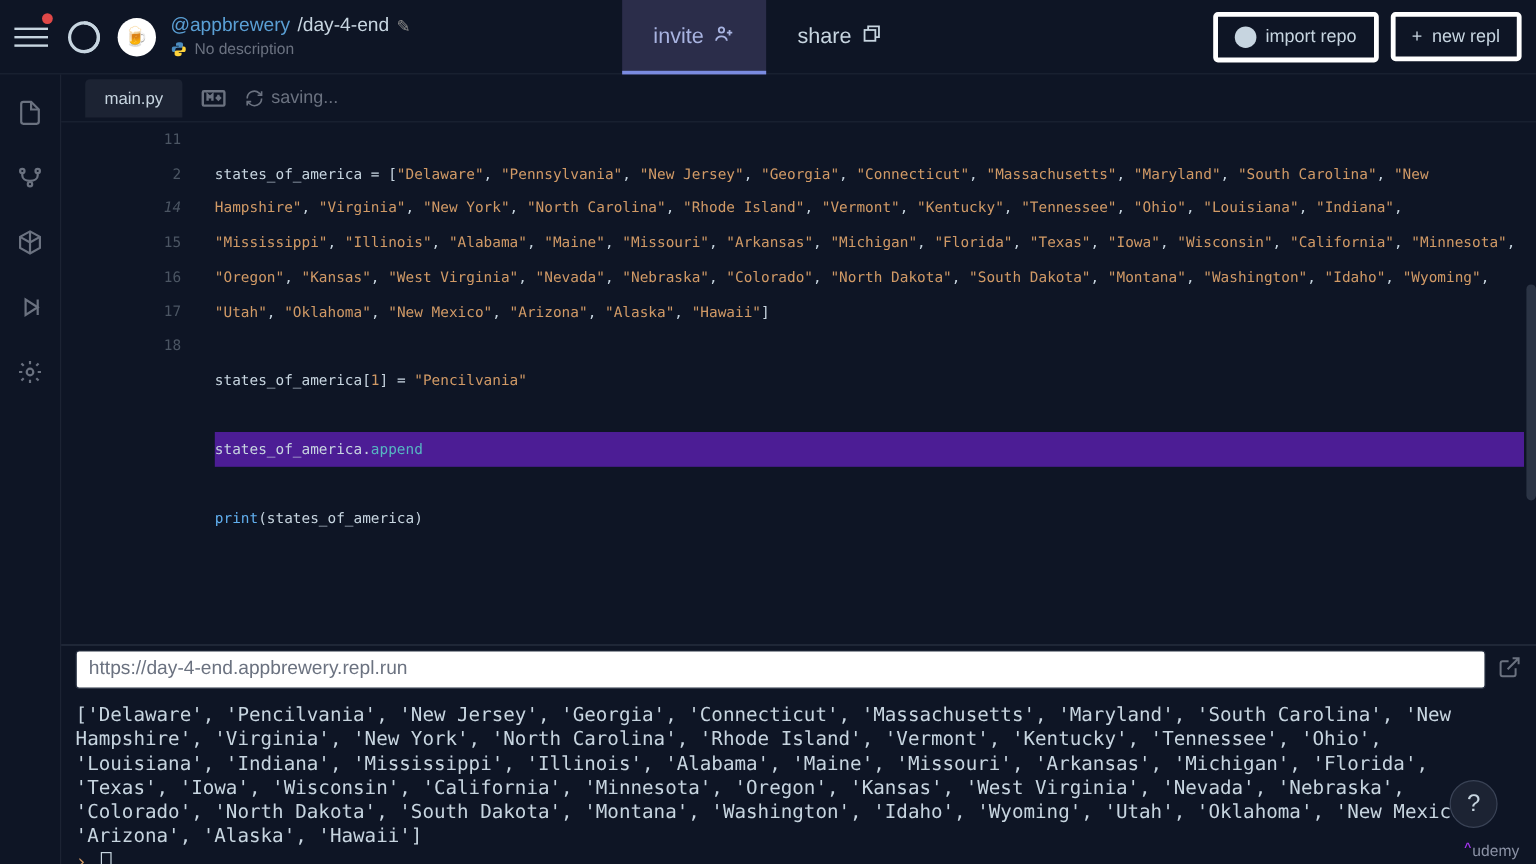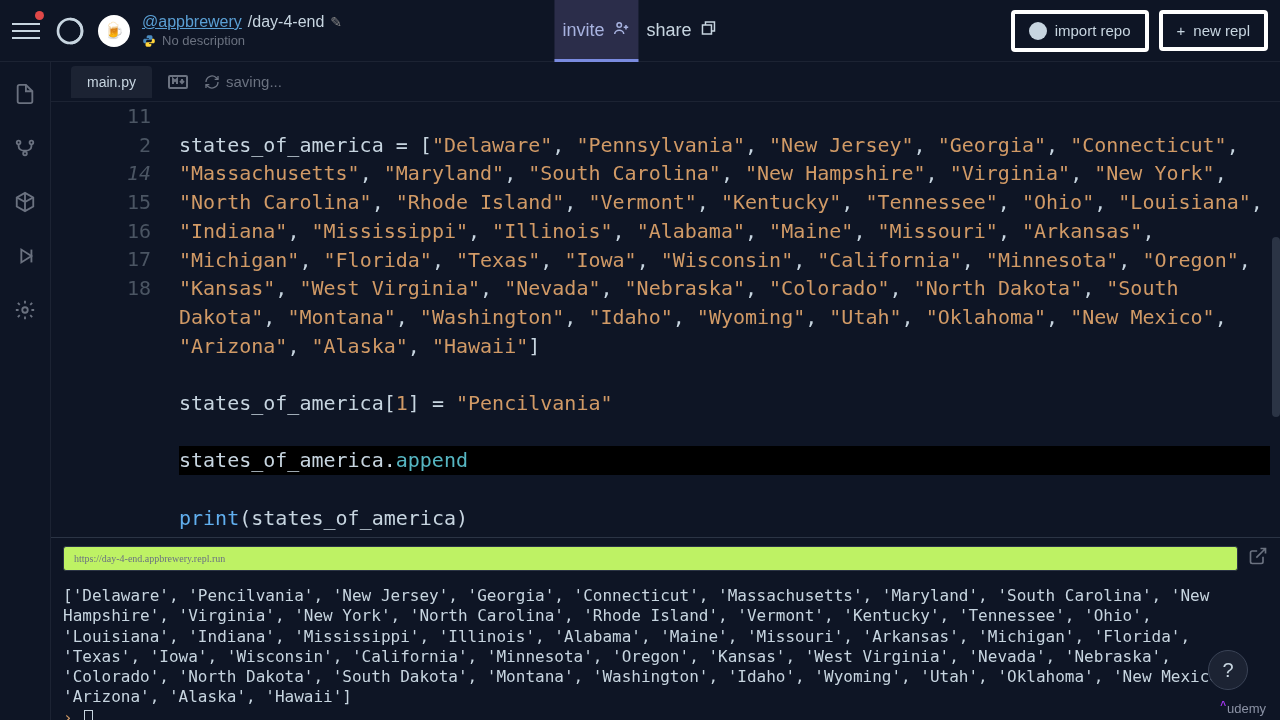--- a/index.html
+++ b/index.html
@@ -19,65 +19,65 @@
   padding: 0 12px;
   border-bottom: 1px solid #1c2333;
 }
 .hamburger { width: 28px; height: 28px; display: flex; flex-direction: column; justify-content: center; gap: 5px; cursor: pointer; margin-right: 14px; position: relative; }
 .hamburger span { display: block; height: 2px; background: #c7d5e0; }
 .hamburger::before { content:''; position:absolute; top:-6px; right:-4px; width:9px; height:9px; background:#e04848; border-radius:50%; }
 .logo-replit { width: 32px; height: 32px; margin-right: 12px; display:flex; align-items:center; justify-content:center; }
 .logo-org { width: 32px; height: 32px; border-radius: 50%; background: #fff; display:flex; align-items:center; justify-content:center; font-size:16px; margin-right: 12px; }
 .repl-info { display:flex; flex-direction:column; }
 .repl-title { font-size: 16px; display:flex; align-items:center; gap:6px; }
-.repl-owner { color: #5a9fd4; text-decoration: underline; }
+.repl-owner { color: #5a9fd4; }
 .repl-name { color: #c7d5e0; }
 .pencil { color:#888; font-size:14px; cursor:pointer; }
 .repl-desc { font-size: 13px; color: #6b7280; display:flex; align-items:center; gap:6px; margin-top:2px; }
 .lang-icon { width:14px; height:14px; display:inline-flex; align-items:center; justify-content:center; }
 .center-buttons { position:absolute; left:50%; transform:translateX(-50%); display:flex; gap:0; height:62px; }
-.cbtn { height:62px; padding:0 8px; display:flex; align-items:center; gap:8px; font-size:18px; color:#c7d5e0; cursor:pointer; position:relative; }
+.cbtn { height:62px; padding:0 26px; display:flex; align-items:center; gap:8px; font-size:18px; color:#c7d5e0; cursor:pointer; position:relative; }
 .cbtn.invite { background:#2b2d4a; color:#a8b3e0; }
 .cbtn.invite::after { content:''; position:absolute; bottom:0; left:0; right:0; height:3px; background:#7a8be0; }
 .cbtn.run { background:#1a3a2a; color:#c7d5e0; }
 .cbtn.run::after { content:''; position:absolute; bottom:0; left:0; right:0; height:3px; background:#3ea85a; }
 .cbtn.run .play { color:#4ac36a; font-size:14px; }
 .right-buttons { margin-left:auto; display:flex; gap:10px; align-items:center; }
 .rbtn { border:4px solid #ffffff; background:transparent; color:#c7d5e0; padding:8px 14px; border-radius:4px; font-size:15px; cursor:pointer; display:flex; align-items:center; gap:8px; }
 .gh-icon { width:18px; height:18px; display:inline-block; background:#c7d5e0; border-radius:50%; position:relative; }
 
 .body-area { display:flex; height:calc(100% - 62px); }
 .sidebar { width:51px; display:flex; flex-direction:column; align-items:center; padding-top:20px; gap:30px; border-right:1px solid #1c2333; }
 .sidebar-icon { width:24px; height:24px; color:#6b7280; cursor:pointer; display:flex; align-items:center; justify-content:center; }
 .sidebar-icon svg { width:22px; height:22px; }
 
 .main { flex:1; display:flex; flex-direction:column;justify-content:center; }
 .tabs-bar { height:40px; display:flex; align-items:center; border-bottom:1px solid #1c2333; padding-left:20px; gap:14px; }
 .tab { padding:8px 16px; background:#1c2333; color:#c7d5e0; font-size:14px; border-radius:4px 4px 0 0; }
 .tab-icon { width:24px; height:24px; color:#6b7280; cursor:pointer; display:flex; align-items:center; justify-content:center; }
 .saving { color:#6b7280; font-size:15px; display:flex; align-items:center; gap:6px; }
 
-.editor { flex:1; overflow:hidden; position:relative; font-family: "SF Mono", Monaco, Consolas, monospace; font-size:20px; line-height:28.7px; }
+.editor { flex:1; overflow:hidden; position:relative; font-family: "SF Mono", Monaco, Consolas, monospace; font-size:12px; line-height:28.7px; }
 .editor-content { display:flex; height:100%; }
 .gutter { width:128px; text-align:right; padding-right:28px; color:#4b5563; user-select:none; }
 .gutter div { height:28.7px; }
 .code { flex:1; color:#c7d5e0; padding-right:10px; position:relative; }
 .line { min-height:28.7px; white-space:pre-wrap; word-break:break-word; }
-.line.active { background:#000000; }
+.line.active { background:#4c1d95; }
 .s { color:#d19a66; }
 .fn { color:#61afef; }
 .m { color:#56b6c2; }
 .n { color:#d19a66; }
 
 .scrollbar-v { position:absolute; right:0; top:100px; width:8px; height:280px; }
 .scrollbar-thumb { width:8px; height:180px; background:#2b3445; border-radius:4px; position:absolute; top:35px; }
 
 .console-area { border-top:1px solid #2b3445; display:flex; flex-direction:column; }
 .console-url-bar { height:40px; display:flex; align-items:center; padding:0 12px; gap:10px; }
-.url-input { flex:1; background:#bef264; border:1px solid #2b3445; color:#6b7280; padding:6px 10px; font-size:10px; border-radius:3px; font-family:Liberation Serif, serif; }
+.url-input { flex:1; background:#ffffff; border:1px solid #2b3445; color:#6b7280; padding:6px 10px; font-size:16px; border-radius:3px; font-family:Liberation Sans, sans-serif; }
 .ext-link { color:#6b7280; cursor:pointer; }
 .console-output { padding:8px 12px 20px 12px; font-family:"SF Mono",Monaco,Consolas,monospace; font-size:16px; color:#c7d5e0; line-height:20.3px; white-space:pre-wrap; word-break:break-word; overflow:hidden; height:142px; }
 .prompt { color:#d19a66; }
 .cursor-box { display:inline-block; width:9px; height:16px; border:1px solid #c7d5e0; vertical-align:middle; margin-left:2px; }
 
 .help-btn { position:absolute; bottom:30px; right:32px; width:40px; height:40px; border-radius:50%; background:#1c2333; border:1px solid #3a4356; color:#c7d5e0; font-size:20px; display:flex; align-items:center; justify-content:center; cursor:pointer; }
 .udemy { position:absolute; bottom:4px; right:14px; color:#8b92a5; font-size:13px; font-family:sans-serif; }
 .udemy::before { content:'^'; color:#a435f0; font-weight:bold; margin-right:1px; font-size:10px; position:relative; top:-4px; }
 </style>
 </head>

